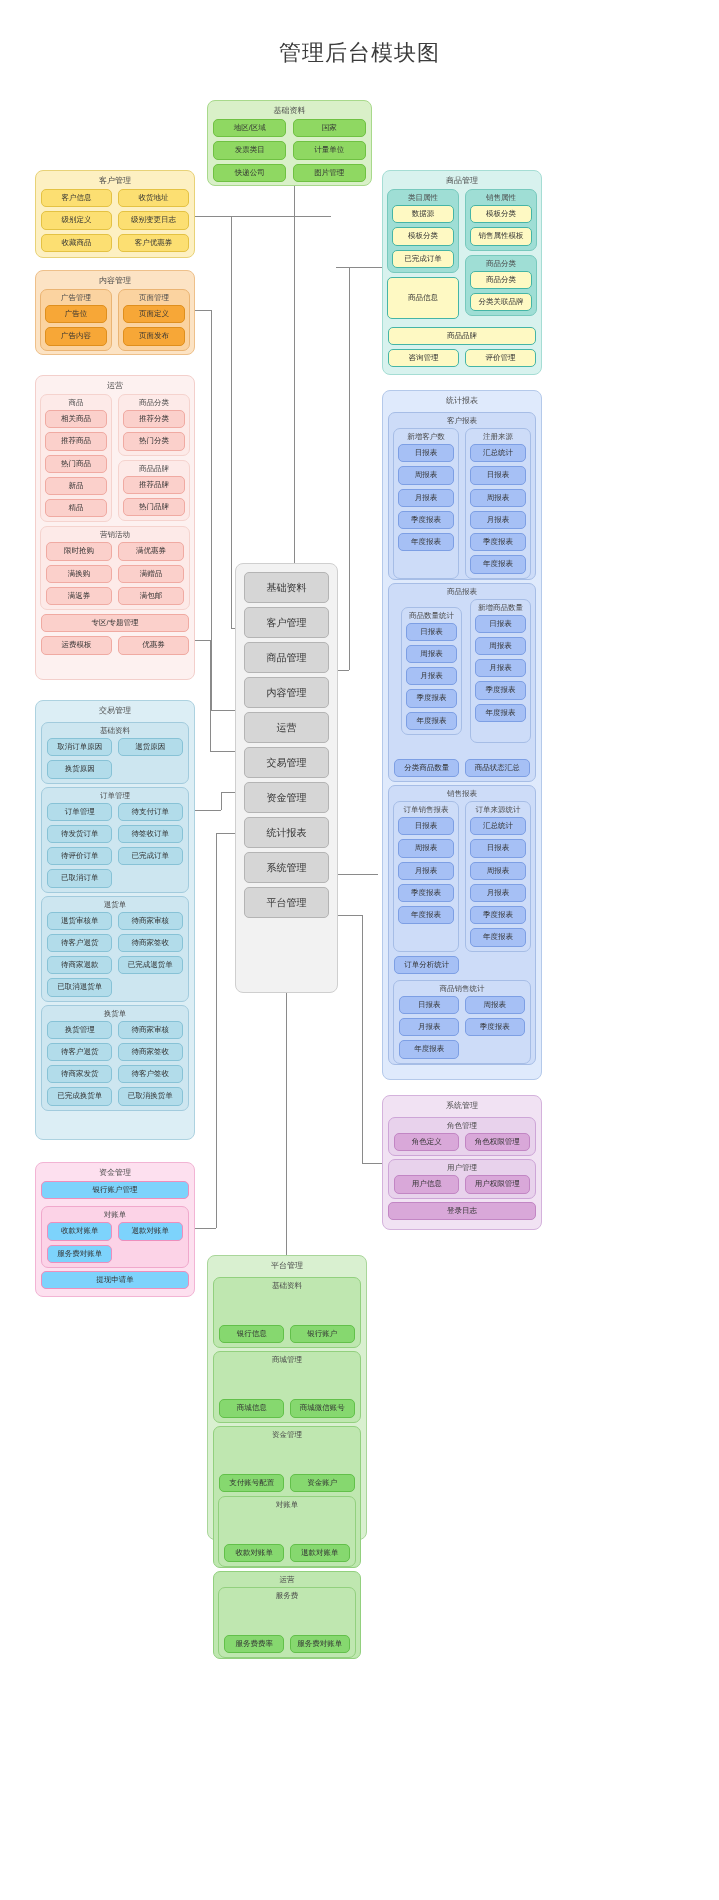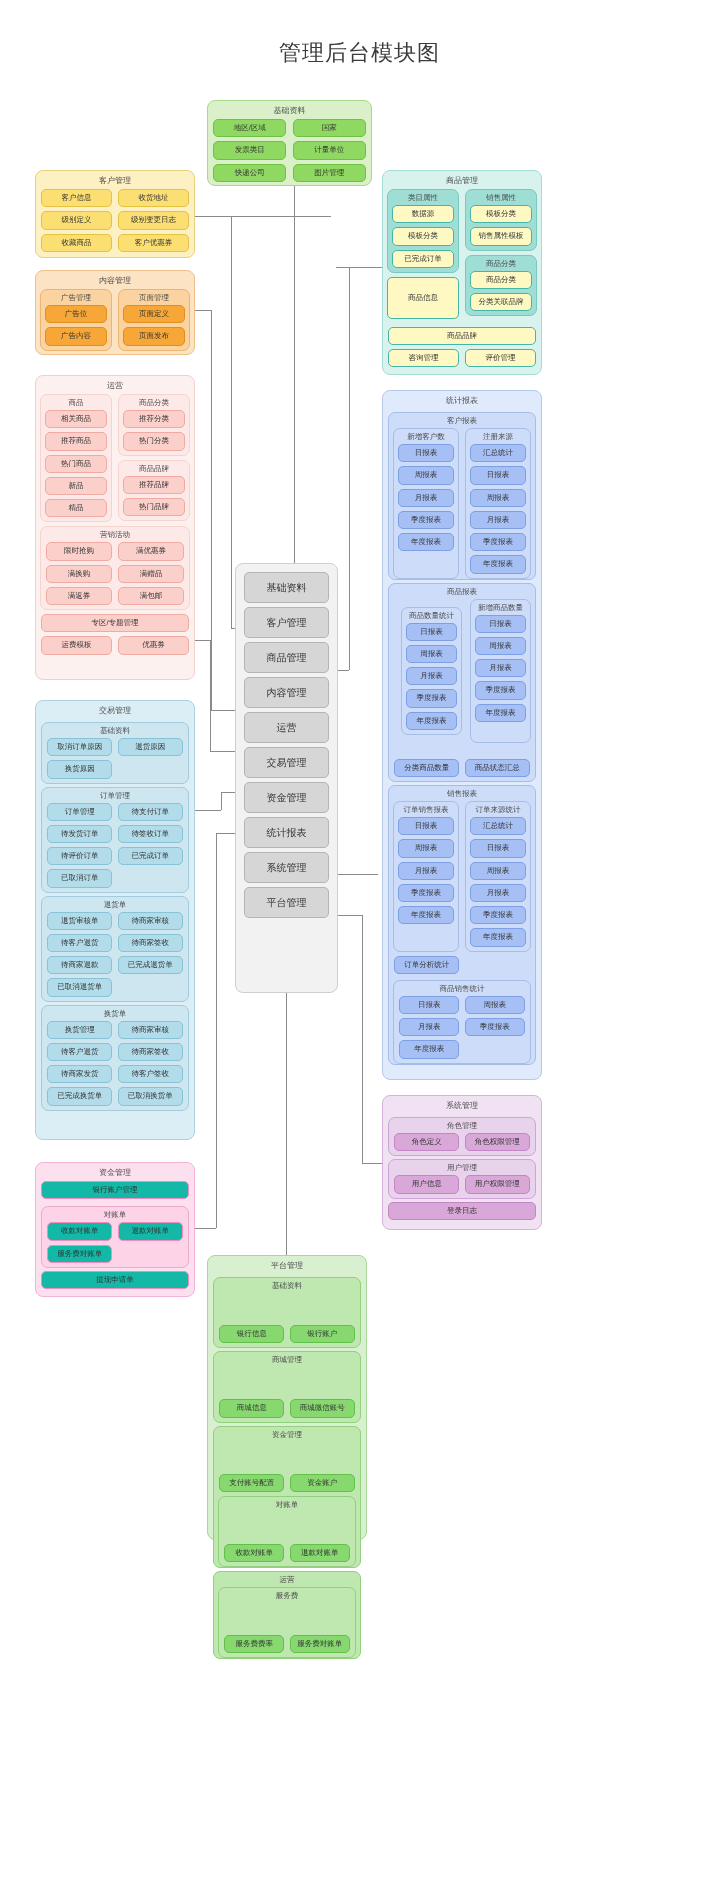--- a/index.html
+++ b/index.html
@@ -41,21 +41,21 @@
   .pal-teal .sub { background:#9fded5; border-color:#77c9bd; }
   .pal-teal .leaf { background:#fef9c3; border-color:#45b5a6; }
   .pal-blue   { background:#dfeafc; border-color:#b4c9ea; }
   .pal-blue .sub { background:#cddcf8; border-color:#a6bde6; }
   .pal-blue .leaf { background:#a6c0f5; border-color:#7d9fe4; }
   .pal-sky    { background:#dceef5; border-color:#add2e0; }
   .pal-sky .sub { background:#cde6f0; border-color:#a2cbdd; }
   .pal-sky .leaf { background:#b2dcea; border-color:#87c2d6; }
   .pal-magenta{ background:#fde0ef; border-color:#f2b4d4; }
   .pal-magenta .sub { background:#fcd3e7; border-color:#f0a8cc; }
-  .pal-magenta .leaf { background:#14b8a6; border-color:#ee8ebc;text-align:center; }
+  .pal-magenta .leaf { background:#7dd3fc; border-color:#ee8ebc;text-align:center; }
   .pal-purple { background:#f1e2f3; border-color:#d4b2dc; }
   .pal-purple .sub { background:#e8d2ec; border-color:#cda5d7; }
   .pal-purple .leaf { background:#d9a8d9; border-color:#c286c4; }
   .pal-gray2  { background:#f2f2f2; border-color:#cfcfcf; }
   .pal-gray2 .leaf { background:#d6d6d6; border-color:#b4b4b4; font-size:10px; padding:9px 1px; }
   .pal-lgreen { background:#d9f0d0; border-color:#a9d69a; }
   .pal-lgreen .sub { background:#bfe7b0; border-color:#92d07e; }
   .pal-lgreen .leaf { background:#86d86f; border-color:#62c04a;margin-top:32px; }
   
   .ln { position:absolute; background:#8a8a8a; }

